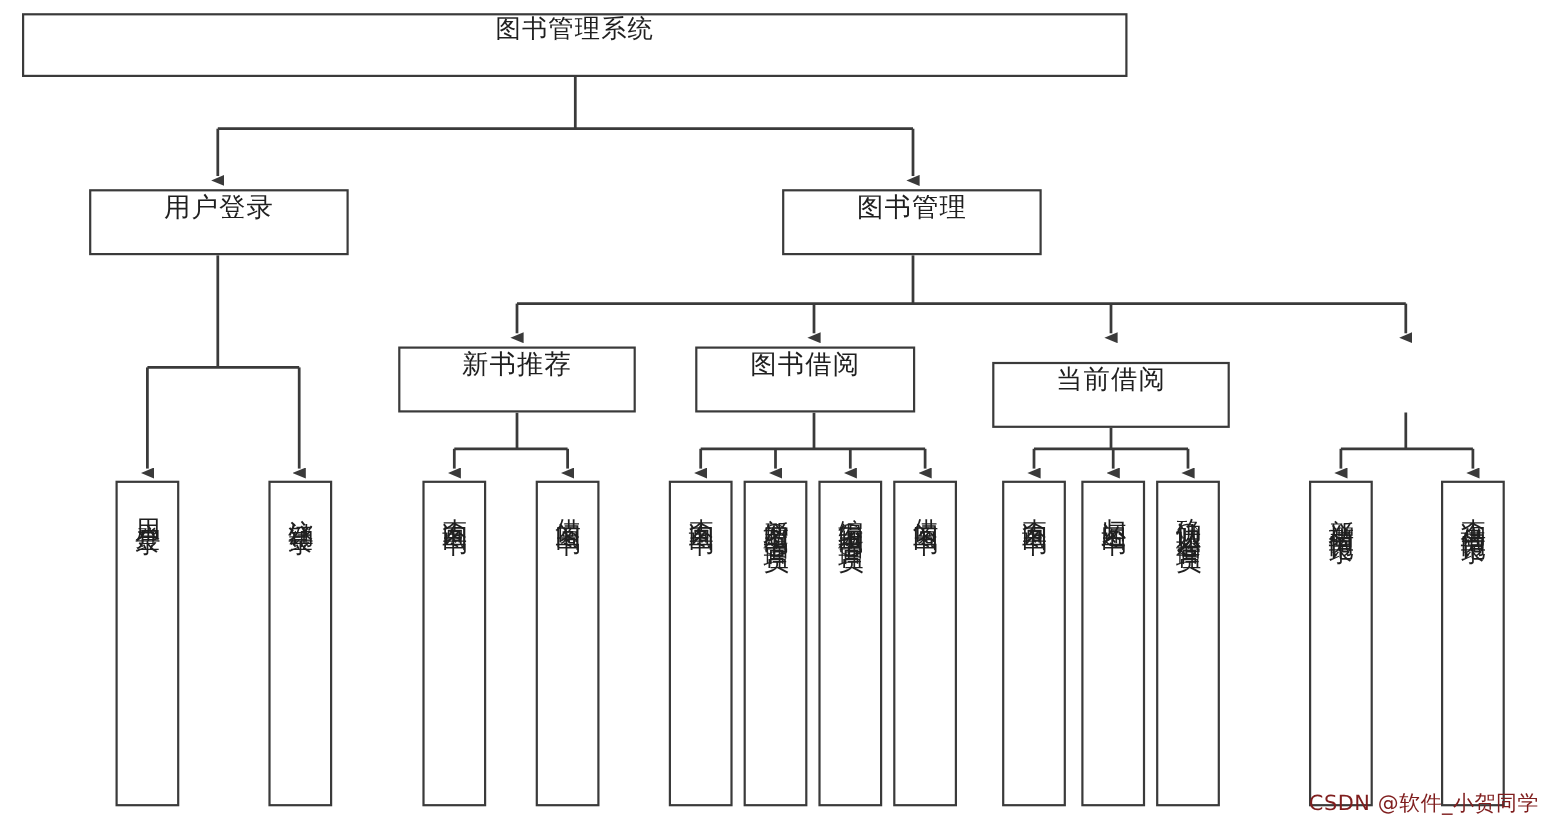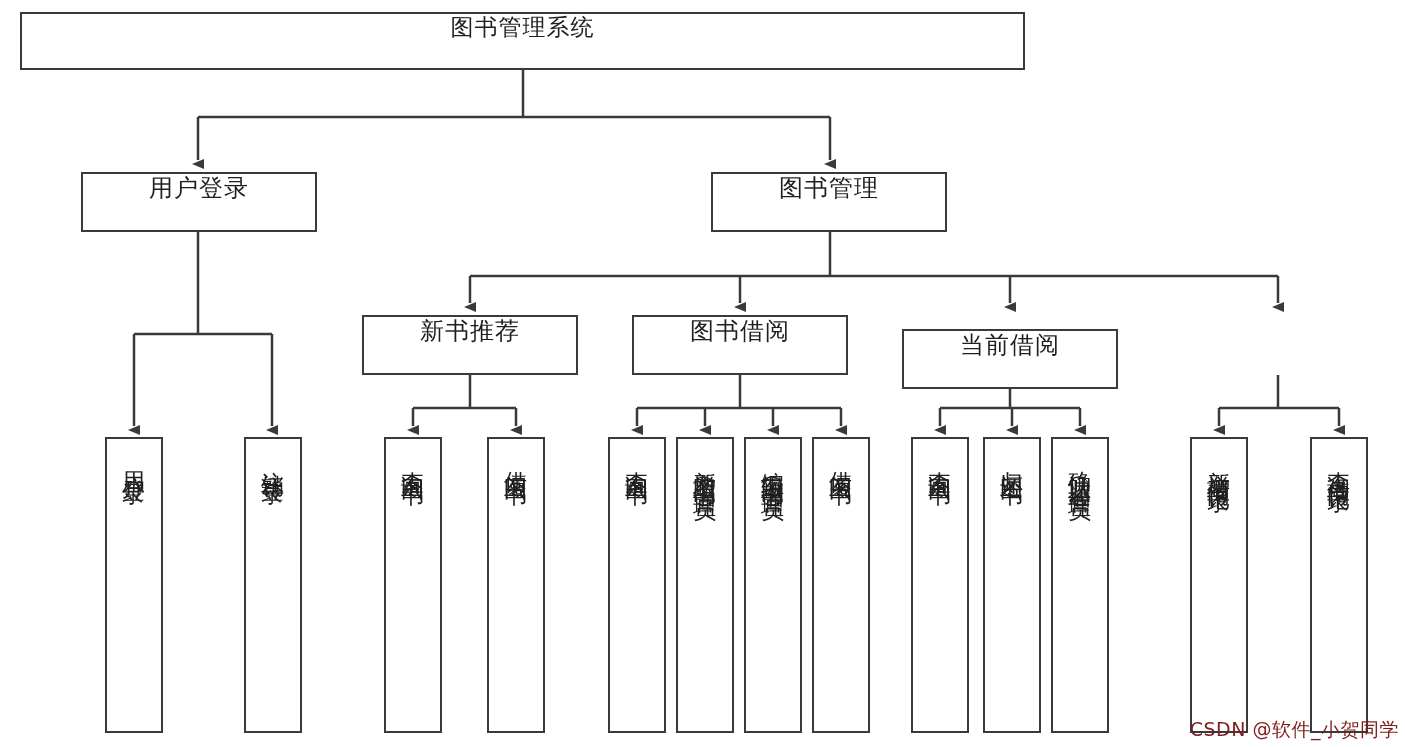--- a/index.html
+++ b/index.html
@@ -113,21 +113,21 @@
   <div class="node lvl1" style="left:81px;top:172px;width:236px;height:60px;">
     <span class="label">用户登录</span>
   </div>
   <div class="node lvl1" style="left:711px;top:172px;width:236px;height:60px;">
     <span class="label">图书管理</span>
   </div>
 
   <div class="node lvl1" style="left:362px;top:315px;width:216px;height:60px;">
     <span class="label">新书推荐</span>
   </div>
-  <div class="node lvl1" style="left:632px;top:315px;width:216px;height:60px;">
+  <div class="node lvl1" style="left:632px;top:315px;width:200px;height:60px;">
     <span class="label">图书借阅</span>
   </div>
   <div class="node lvl1" style="left:902px;top:315px;width:216px;height:60px;margin-top:14px;">
     <span class="label">当前借阅</span>
   </div>
 
   <div class="node leaf" style="left:105px;top:437px;width:58px;height:296px;">
     <span class="label">用户登录</span>
   </div>
   <div class="node leaf" style="left:244px;top:437px;width:58px;height:296px;">

